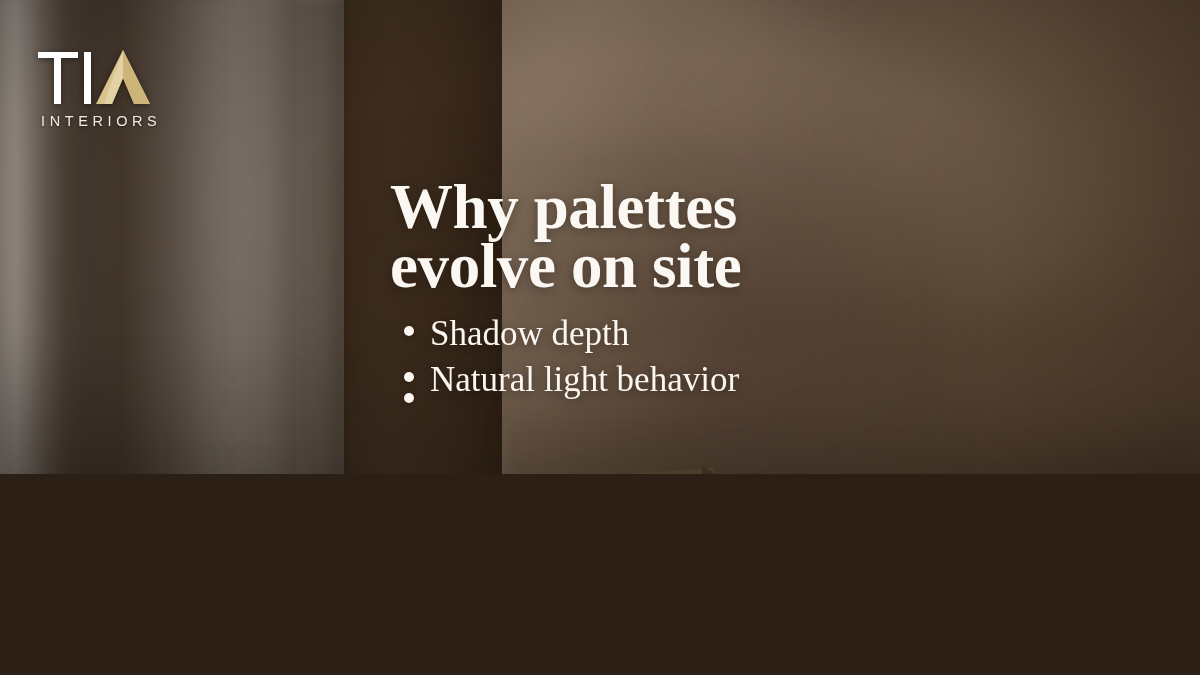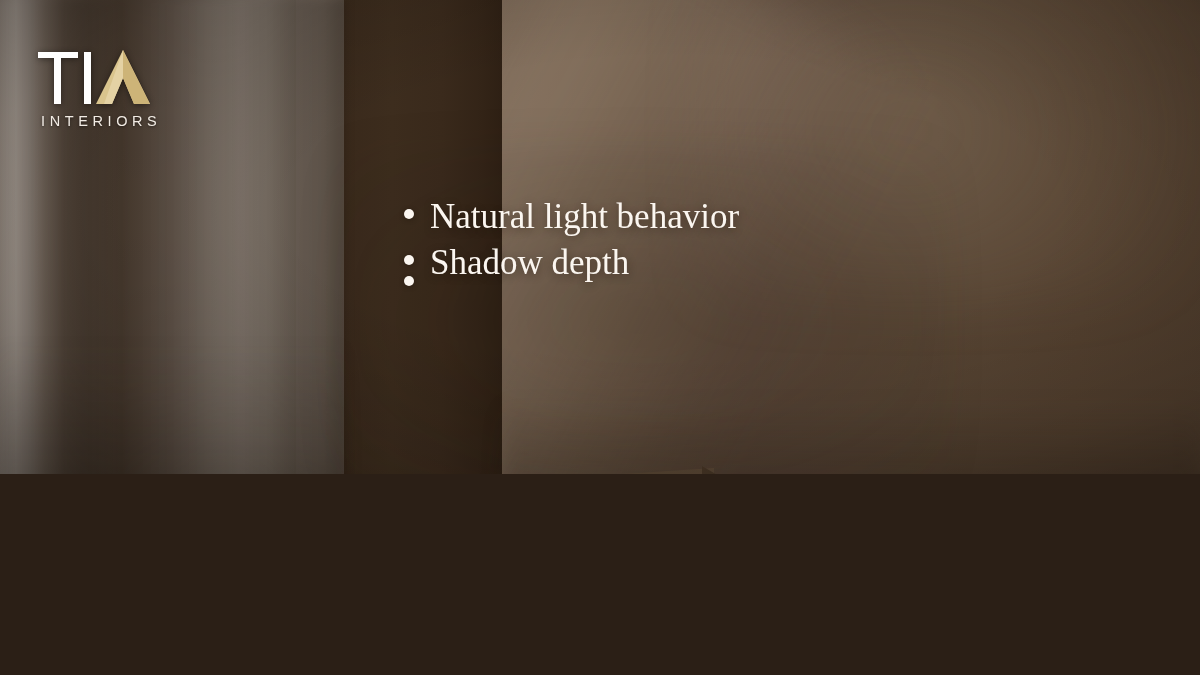--- a/index.html
+++ b/index.html
@@ -388,29 +388,33 @@
 
         <polygon points="85,2 112,56 96,56 85,30 74,56 58,56" fill="#d9c48d"></polygon>
         <polygon points="85,2 85,30 74,56 66,56" fill="#e4d2a4"></polygon>
         <polygon points="85,30 96,56 112,56 85,2" fill="#cdb478"></polygon>
       </svg>
     </div>
     <div class="logo-sub">INTERIORS</div>
   </div>
 
   <div class="copy">
+    <h1 class="headline">
+      <span class="headline-line">Why palettes</span>
+      <span class="headline-line">evolve on site</span>
+    </h1>
 
     <ul class="bullets">
+      <li>
+        <span class="bullet-dot"></span>
+        <span>Shadow depth</span>
+      </li>
       <li>
         <span class="bullet-dot"></span>
         <span>Natural light behavior</span>
       </li>
       <li>
         <span class="bullet-dot"></span>
-        <span>Shadow depth</span>
-      </li>
-      <li>
-        <span class="bullet-dot"></span>
       </li>
     </ul>
   </div>
 
 </div>
 
 </body></html>

